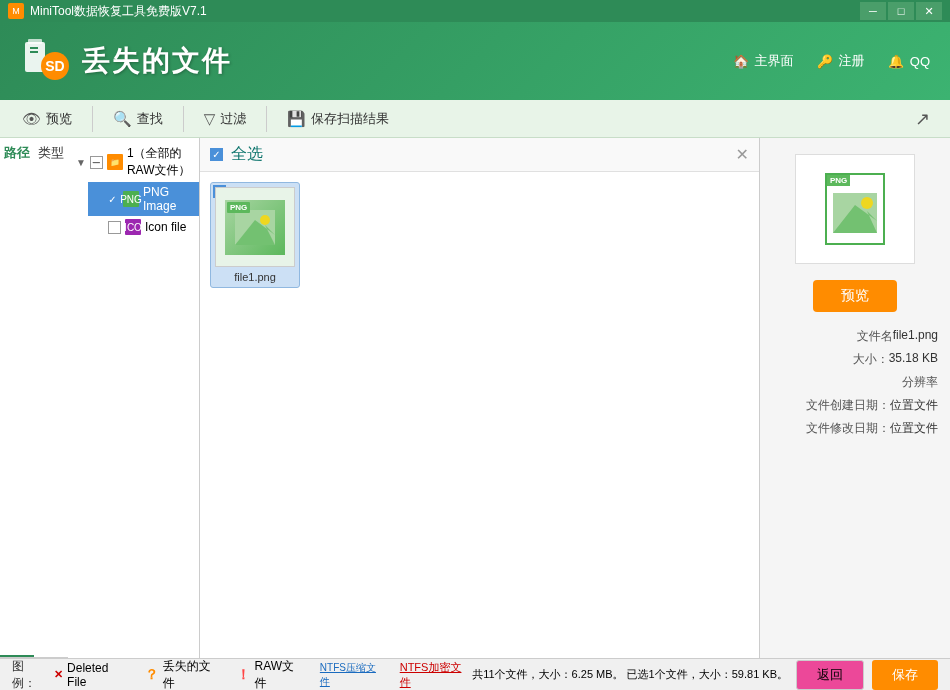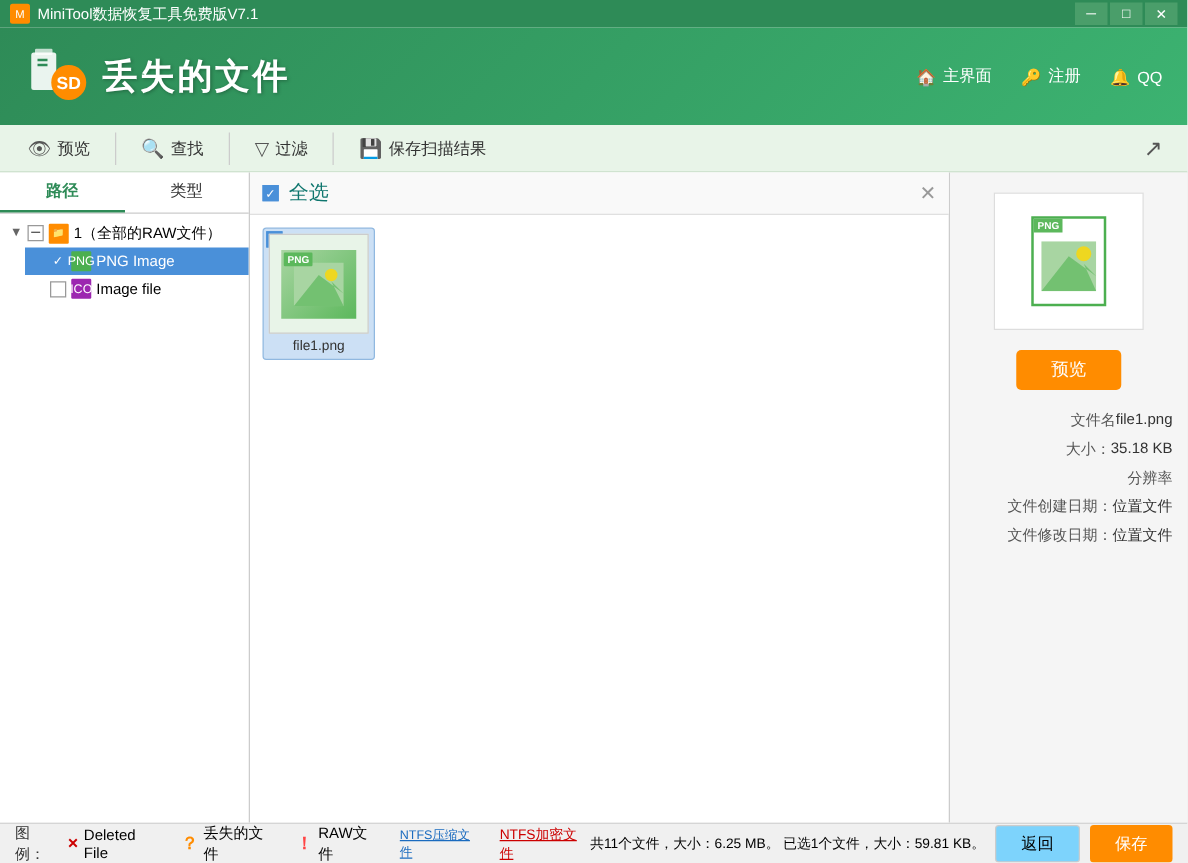--- a/index.html
+++ b/index.html
@@ -52,21 +52,21 @@
       cursor: pointer; color: #333; font-size: 13px; border-radius: 3px;
     }
     .toolbar-icon { font-size: 15px; color: #555; }
     .toolbar-right { display: flex; align-items: center; }
     .export-btn { background: transparent; border: none; cursor: pointer; font-size: 18px; color: #555; padding: 4px 8px; }
 
     
     .main { display: flex; height: calc(690px - 22px - 78px - 38px - 32px); }
 
     
-    .left-panel { width: 200px; border-right: 1px solid #ccc; background: white; display: flex; flex-direction: column; }
+    .left-panel { width: 200px; border-right: 1px solid #ccc; background: white; display: flex; flex-direction: row; }
     .tabs-bar { display: flex; border-bottom: 1px solid #ccc; }
     .tab { flex: 1; text-align: center; padding: 6px 4px; font-size: 13px; cursor: pointer; color: #333; border-bottom: 2px solid transparent; }
     .tab.active { color: #2e8b57; border-bottom: 2px solid #2e8b57; font-weight: bold; }
     .tree-area { flex: 1; overflow-y: auto; padding: 4px 0; }
     .tree-item { display: flex; align-items: center; gap: 4px; padding: 3px 6px; cursor: pointer; font-size: 12px; }
     .tree-item.selected { background: #4a90d9; color: white; }
     .tree-item.selected .tree-label { color: white; }
     .tree-checkbox { width: 13px; height: 13px; border: 1px solid #999; background: white; display: flex; align-items: center; justify-content: center; font-size: 10px; flex-shrink: 0; }
     .tree-checkbox.checked { background: #4a90d9; border-color: #4a90d9; color: white; }
     .tree-icon { width: 16px; height: 16px; background: #ff8c00; border-radius: 1px; flex-shrink: 0; display: flex; align-items: center; justify-content: center; font-size: 8px; color: white; }
@@ -121,21 +121,21 @@
     .legend { display: flex; align-items: center; gap: 14px; }
     .legend-item { display: flex; align-items: center; gap: 4px; font-size: 12px; }
     .legend-x { color: #cc0000; font-weight: bold; font-size: 11px; }
     .legend-q { color: #ff8c00; font-size: 14px; font-weight: bold; }
     .legend-exc { color: #ff4444; font-size: 14px; font-weight: bold; }
     .legend-ntfs1 { color: #1a6bbf; text-decoration: underline; font-size: 10px; }
     .legend-ntfs2 { color: #cc0000; text-decoration: underline; font-size: 11px; }
     .status-right { display: flex; align-items: center; gap: 8px; }
     .status-text { font-size: 11px; color: #000000; }
     .action-btns { display: flex; gap: 8px; }
-    .back-btn { padding: 5px 20px; border: 1px solid #ccc; background: #7dd3fc; cursor: pointer; font-size: 13px; border-radius: 3px; }
+    .back-btn { padding: 5px 20px; border: 1px solid #ccc; background: #ec4899; cursor: pointer; font-size: 13px; border-radius: 3px; }
     .save-btn { padding: 5px 20px; border: none; background: #ff8c00; color: white; cursor: pointer; font-size: 13px; border-radius: 3px; }
 
     .divider { width: 1px; background: #ccc; margin: 0 2px; align-self: stretch; }
   </style>
 </head>
 <body>
 
 <div class="title-bar">
   <div class="title-bar-left">
     <div class="title-bar-icon">M</div>
@@ -229,21 +229,21 @@
         <div class="tree-item selected">
           <span class="expand-icon"></span>
           <div class="tree-checkbox checked">✓</div>
           <div class="tree-icon png" style="font-size:10px">PNG</div>
           <span class="tree-label">PNG Image</span>
         </div>
         <div class="tree-item">
           <span class="expand-icon"></span>
           <div class="tree-checkbox"></div>
           <div class="tree-icon icon" style="font-size:10px">ICO</div>
-          <span class="tree-label">Image file</span>
+          <span class="tree-label">Icon file</span>
         </div>
       </div>
     </div>
   </div>
 
   <div class="center-panel">
     <div class="center-header">
       <div class="select-all-check checked">✓</div>
       <span class="center-header-label">全选</span>
       <button class="close-btn-right">✕</button>

